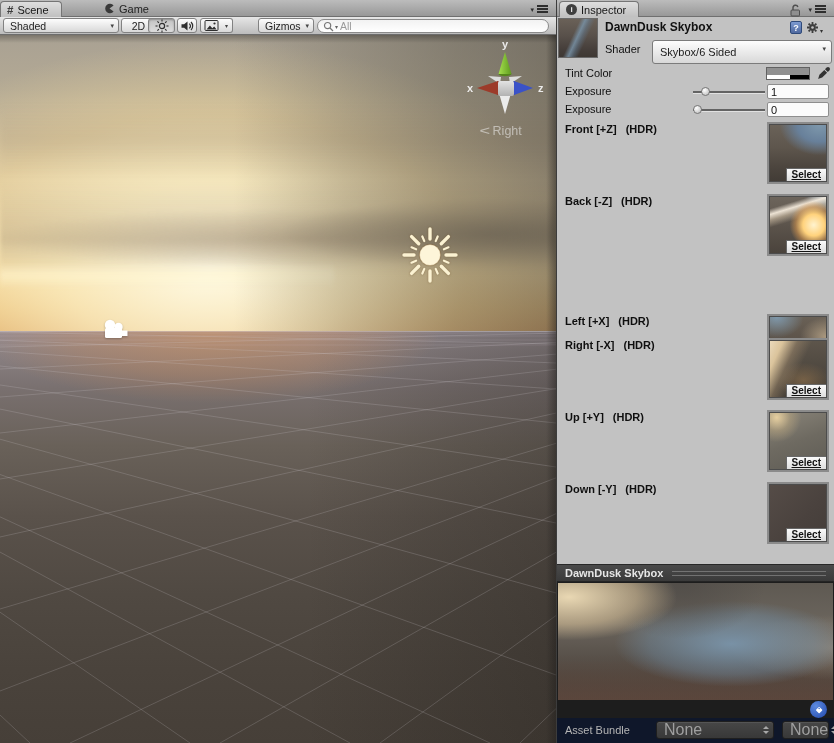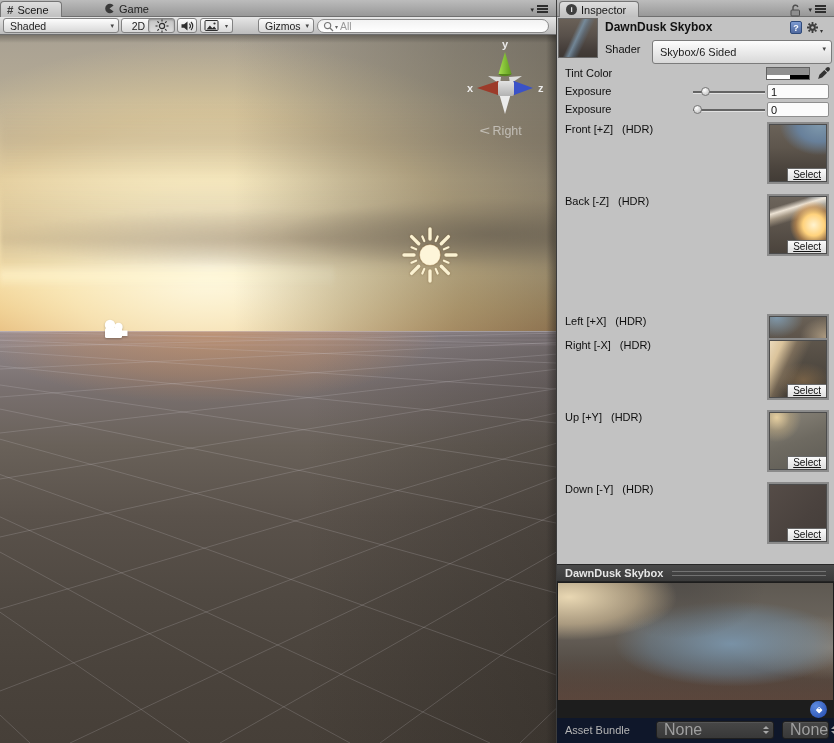--- a/index.html
+++ b/index.html
@@ -109,21 +109,21 @@
   .alpha .w{flex:0 0 55%;background:#fff;} .alpha .b{flex:1;background:#000;}
   .dropper{position:absolute;left:251px;top:-1px;cursor:pointer;}
   .slider{position:absolute;left:128px;top:3px;width:72px;height:10px;cursor:pointer;}
   .slider .track{position:absolute;top:4px;left:0;right:0;height:2px;background:#636363;box-shadow:0 1px 0 rgba(255,255,255,.5);}
   .slider .knob{position:absolute;top:0;width:9px;height:9px;border-radius:50%;border:1px solid #777;
       background:radial-gradient(circle at 35% 30%,#fff,#ccc 70%,#a8a8a8);}
   .row-exp .knob{left:8px;} .row-rot .knob{left:0;}
   .numfield{position:absolute;left:202px;top:0;width:62px;height:15px;border:1px solid #8e8e8e;border-radius:2px;
       background:#fbfbfb;font:11px "Liberation Sans",sans-serif;color:#111;padding:0 0 0 3px;outline:none;}
 
-  .slot{position:absolute;left:8px;width:264px;height:66px;}
+  .slot{position:absolute;left:8px;width:264px;height:66px;font-weight:bold;}
   .slot-label{font-size:11px;color:#0f0f0f;margin-top:2px;}
   .hdr{margin-left:9px;}
   .thumbwrap{position:absolute;top:1px;right:0;width:62px;height:62px;border:2px solid #8b8b8b;background:#777;cursor:pointer;}
   .thumb{position:absolute;left:0;top:0;right:0;bottom:0;border:1px solid #4c4c4c;}
   .selectbtn{position:absolute;right:1px;bottom:1px;height:13px;padding:0 5px;line-height:11px;
       background:linear-gradient(#fafafa,#dedede);border:1px solid #686868;border-right:none;border-bottom:none;
       font-size:10px;color:#111;text-decoration:underline;cursor:pointer;}
   .t-front{background:
       radial-gradient(ellipse 55px 42px at 88% 0%, #7e98ac 0%, #68809a 40%, rgba(104,128,154,0) 72%),
       linear-gradient(180deg,#6a6258 0%,#5e564d 40%,#4c453e 75%,#423c36 100%);}

